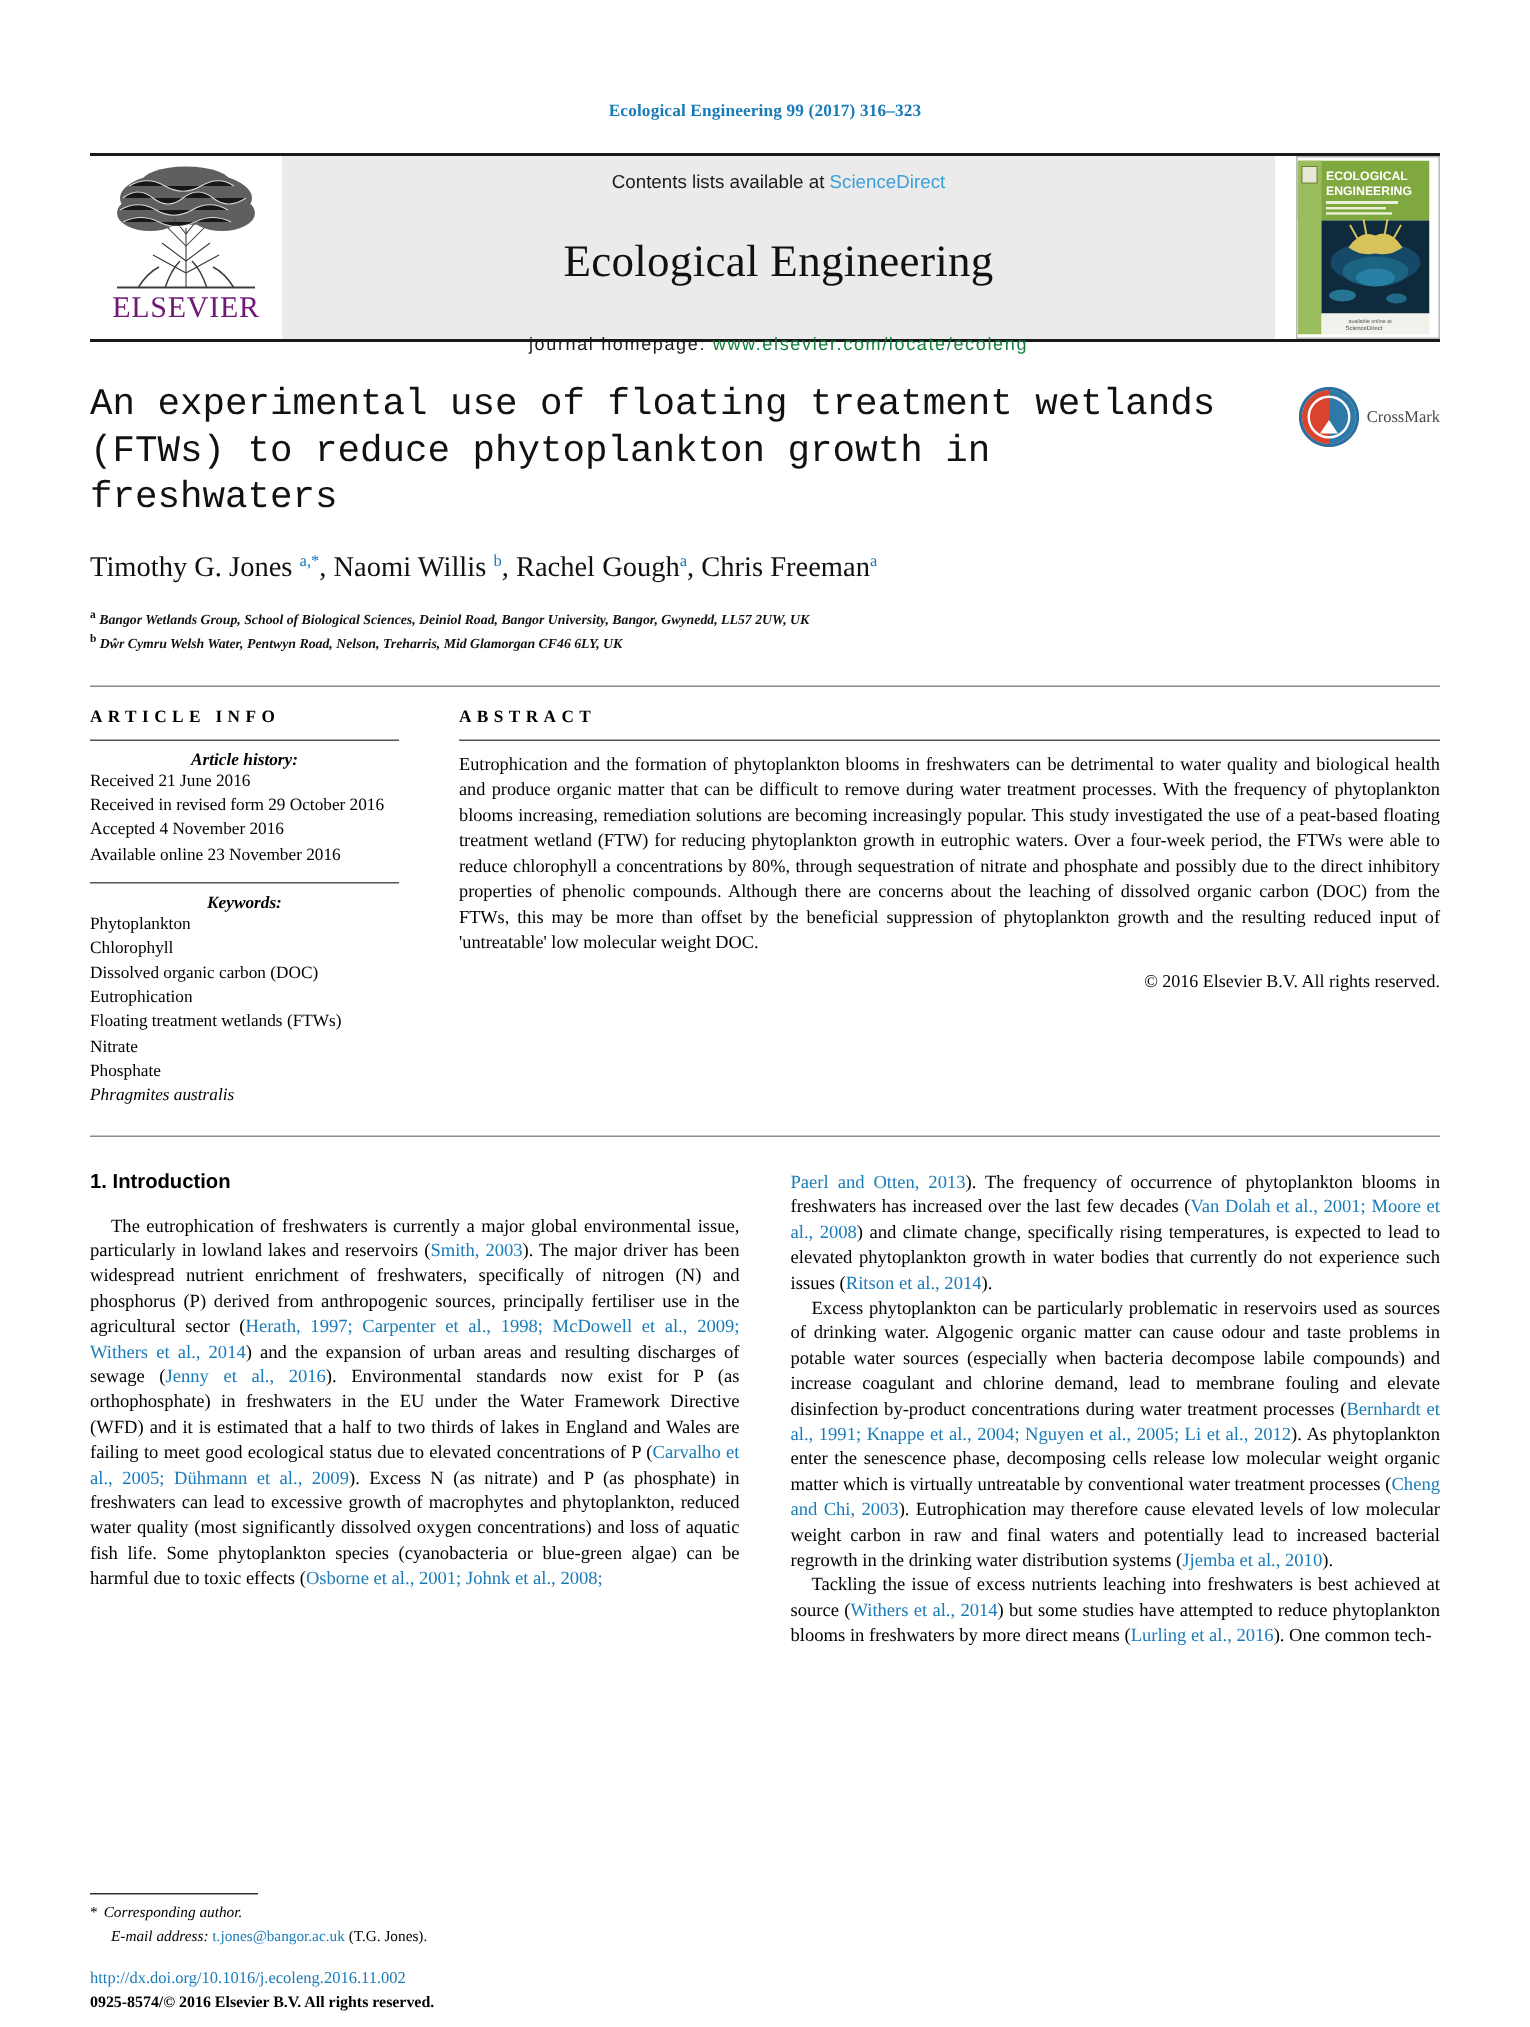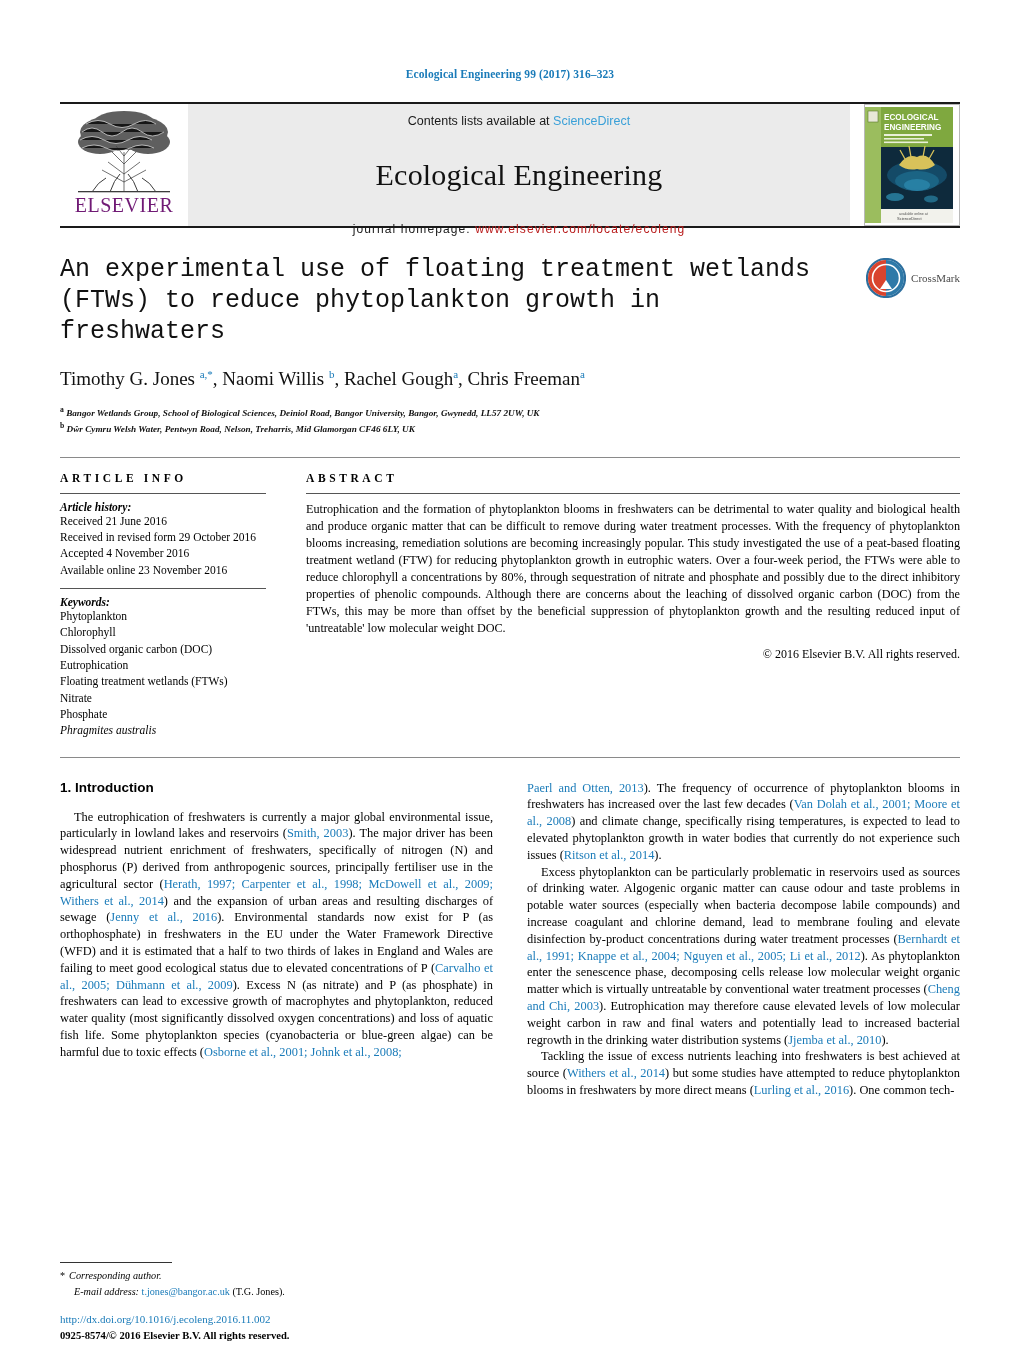--- a/index.html
+++ b/index.html
@@ -73,21 +73,21 @@
     font-size: 30px;
     color: #111;
     letter-spacing: .2px;
   }
   .homepage-line {
     font-family: "Liberation Sans", sans-serif;
     font-size: 12px;
     letter-spacing: 1.1px;
     color: #1a1a1a;
   }
-  .homepage-line .url { color: #b91c1c; }
+  .homepage-line .url { color: #15803d; }
   .cover-thumb {
     flex: 0 0 96px;
     width: 96px;
     margin-left: 14px;
     border: 1px solid #b9b9b9;
     background: #fff;
     display: flex;
     align-items: center;
     justify-content: flex-start;
   }
@@ -135,21 +135,21 @@
   .col-info { flex: 0 0 240px; padding-right: 34px; }
   .col-abstract { flex: 1 1 auto; padding-left: 6px;}
   .sec-caps {
     font-family: "Liberation Serif", serif;
     font-size: 11.5px;
     font-weight: bold;
     letter-spacing: 3.6px;
     margin-bottom: 9px;
   }
   .hair { border-top: 1px solid #555; margin: 0 0 7px 0; }
-  .hist-title, .kw-title { font-style: italic; font-weight: bold; font-size: 11.5px; }
+  .hist-title, .kw-title { font-style: italic; font-weight: bold; font-size: 11.5px; text-align: center; }
   .hist-line, .kw-line { font-size: 11.5px; line-height: 1.42; }
   .kw-block { margin-top: 10px; }
   .kw-italic { font-style: italic; }
   .abstract-text {
     font-size: 12.2px;
     line-height: 1.40;
     text-align: justify;
     hyphens: auto;
   }
   .copyright { text-align: right; font-size: 12px; margin-top: 10px; }

